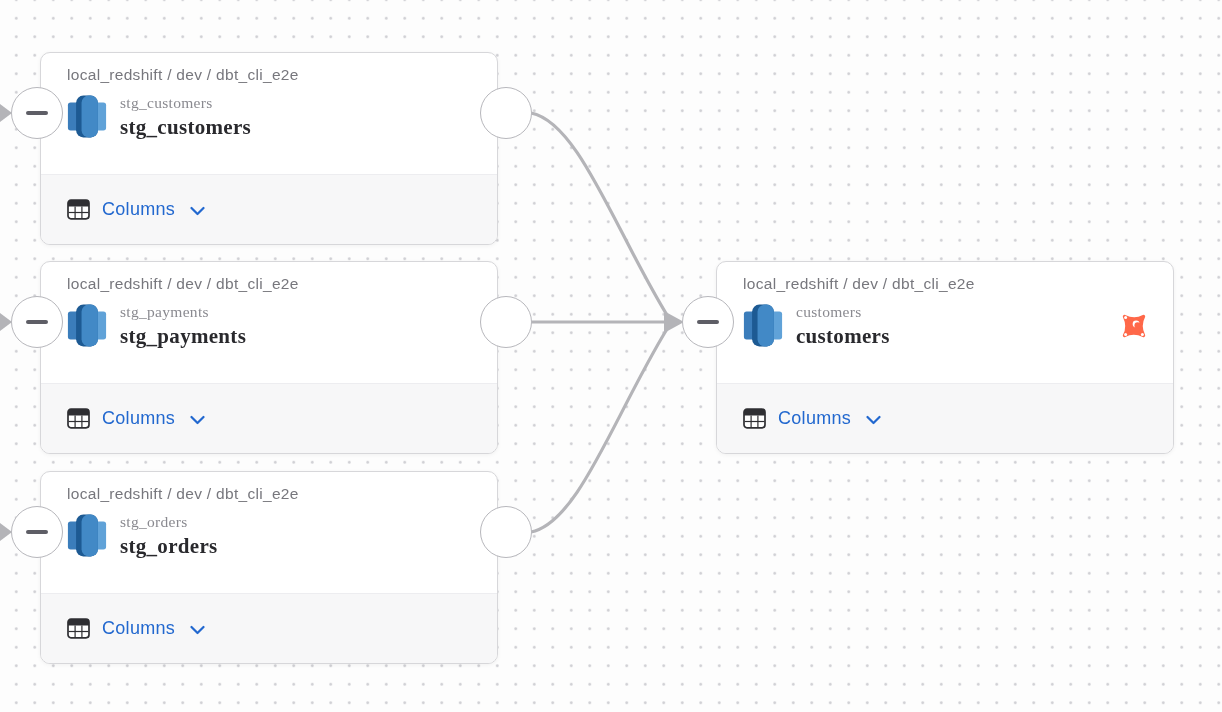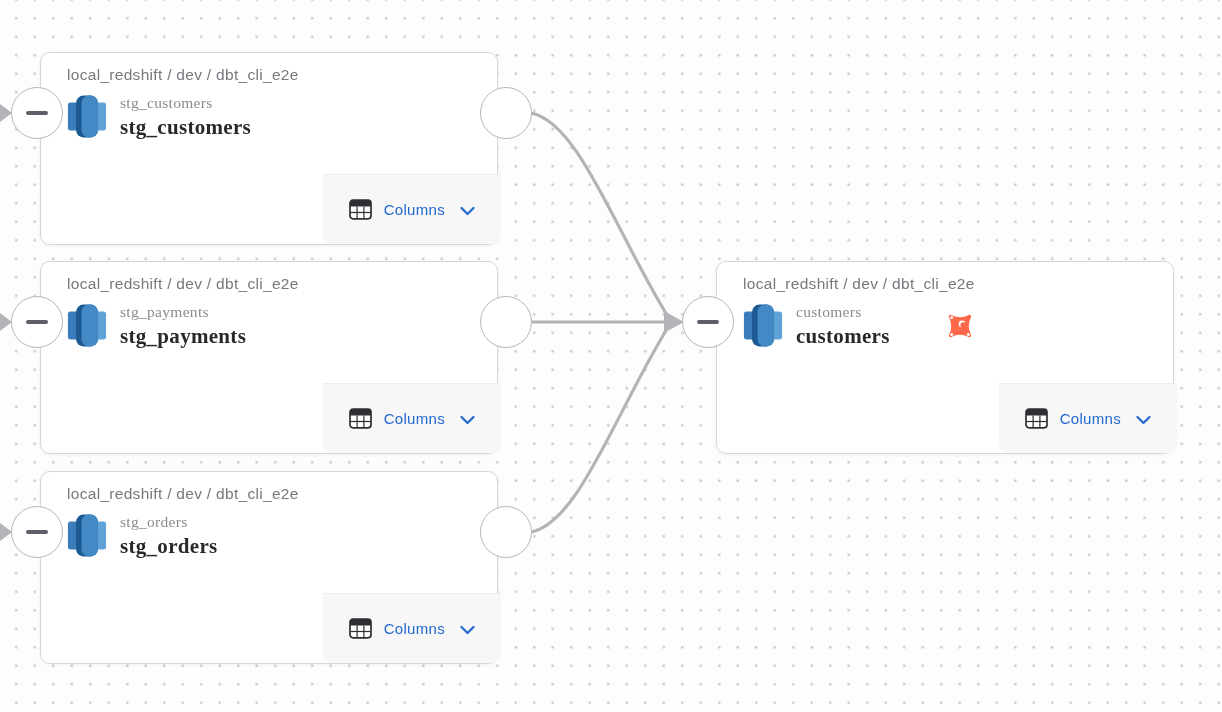--- a/index.html
+++ b/index.html
@@ -11,21 +11,21 @@
     background-size:18.5px 18.5px;
     background-position:7px 9px;
   }
   #canvas{position:absolute;inset:0;}
   svg.edge-layer{position:absolute;left:0;top:0;pointer-events:none;z-index:1;}
 
   .card{
     position:absolute;width:458px;height:193px;z-index:2;
     background:#ffffff;border:1.5px solid #d7d7da;border-radius:10px;
     box-shadow:0 1px 4px rgba(0,0,0,0.05);
-    display:flex;flex-direction:row;box-sizing:border-box;
+    display:flex;flex-direction:column;box-sizing:border-box;
   }
   .card-body{height:121px;padding:13px 24px 0 26px;box-sizing:border-box;}
   .breadcrumb{
     font-size:15.5px;color:#77777d;letter-spacing:0.3px;white-space:nowrap;
     margin-bottom:9px;
   }
   .entity-row{display:flex;align-items:center;font-family:Liberation Serif, serif;}
   .type-icon{width:40px;height:47px;flex:0 0 40px;margin-right:13px;display:block;}
   .entity-text{display:flex;flex-direction:column;line-height:1.25;}
   .entity-subtitle{font-size:15.5px;color:#8a8a90;letter-spacing:0.3px;}
@@ -33,21 +33,21 @@
   .badge{margin-left:auto;align-self:center;width:30px;height:30px;}
 
   .card-footer{
     margin-top:auto;height:70px;background:#f7f7f8;
     border-top:1px solid #ededf0;border-radius:0 0 9px 9px;
     display:flex;align-items:center;padding:0 26px;box-sizing:border-box;
   }
   .table-icon{width:23px;height:21px;margin-right:12px;display:block;}
   .columns-link{
     display:inline-flex;align-items:center;gap:15px;cursor:pointer;
-    color:#2268cf;font-size:15px;letter-spacing:0.3px;text-decoration:none;
+    color:#2268cf;font-size:18px;letter-spacing:0.3px;text-decoration:none;
   }
   .chev{width:15px;height:10px;display:block;margin-top:2px;}
 
   .port{
     position:absolute;width:52px;height:52px;border-radius:50%;z-index:3;
     background:#ffffff;border:1.7px solid #b7b7bc;box-sizing:border-box;
     display:flex;align-items:center;justify-content:center;cursor:pointer;
   }
   .minus-bar{width:22px;height:3.6px;background:#5e5e66;border-radius:2px;}
 </style>

